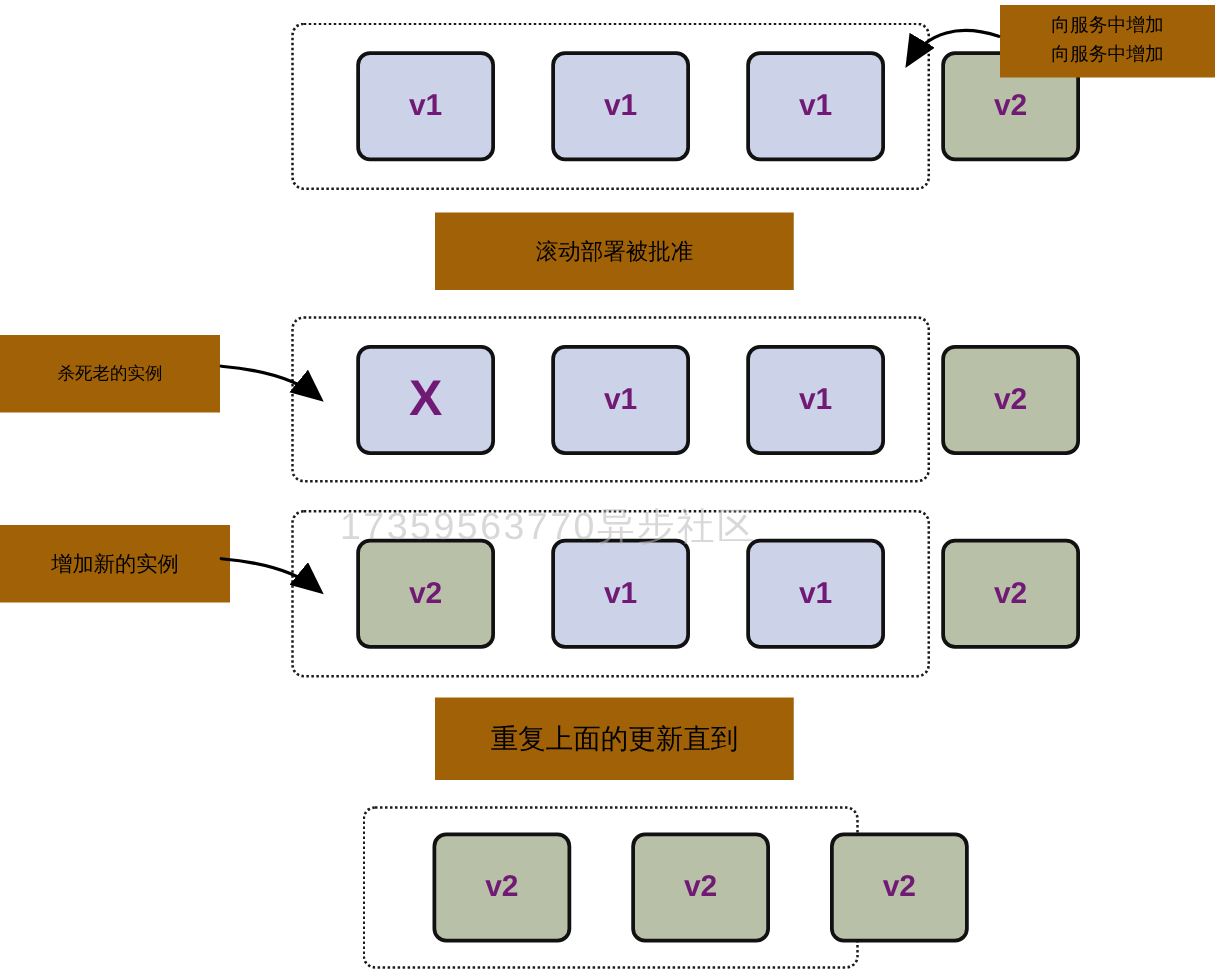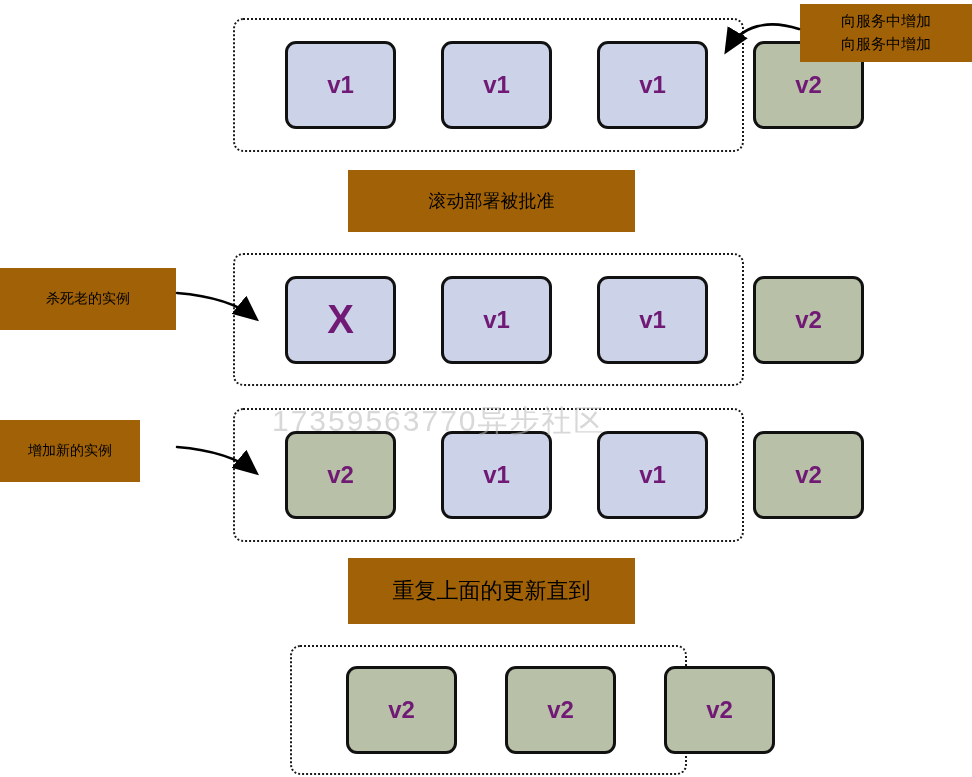--- a/index.html
+++ b/index.html
@@ -25,21 +25,21 @@
   .box[data-type="v2"] { background:#b8c1a7; }
   .box.x-mark { font-size:40px; }
   .note {
     position:absolute; background:#a16207; color:#000;
     display:flex; flex-direction:column; align-items:center; justify-content:center;
     font-family:"Liberation Serif", serif; text-align:center;
   }
   .note-canary  { left:800px; top:4px;   width:172px; height:58px; font-size:15px; line-height:1.55; }
   .note-approved{ left:348px; top:170px; width:287px; height:62px; font-size:18px; }
   .note-kill    { left:0px;   top:268px; width:176px; height:62px; font-size:14px; }
-  .note-add     { left:0px;   top:420px; width:140px; height:62px; font-size:14px; }
+  .note-add     { left:0px;   top:420px; width:184px; height:62px; font-size:17px; }
   .note-repeat  { left:348px; top:558px; width:287px; height:66px; font-size:22px; line-height:1.6; }
   .arrows {
     position:absolute; left:0; top:0; width:972px; height:777px;
     pointer-events:none; z-index:6;
   }
   .watermark {
     position:absolute; left:272px; top:360px; z-index:5;
     font-size:30px; letter-spacing:2px; color:#b9b9b9; opacity:0.55;
     font-family:"Liberation Sans", sans-serif; white-space:nowrap;margin-top:41px;
   }

